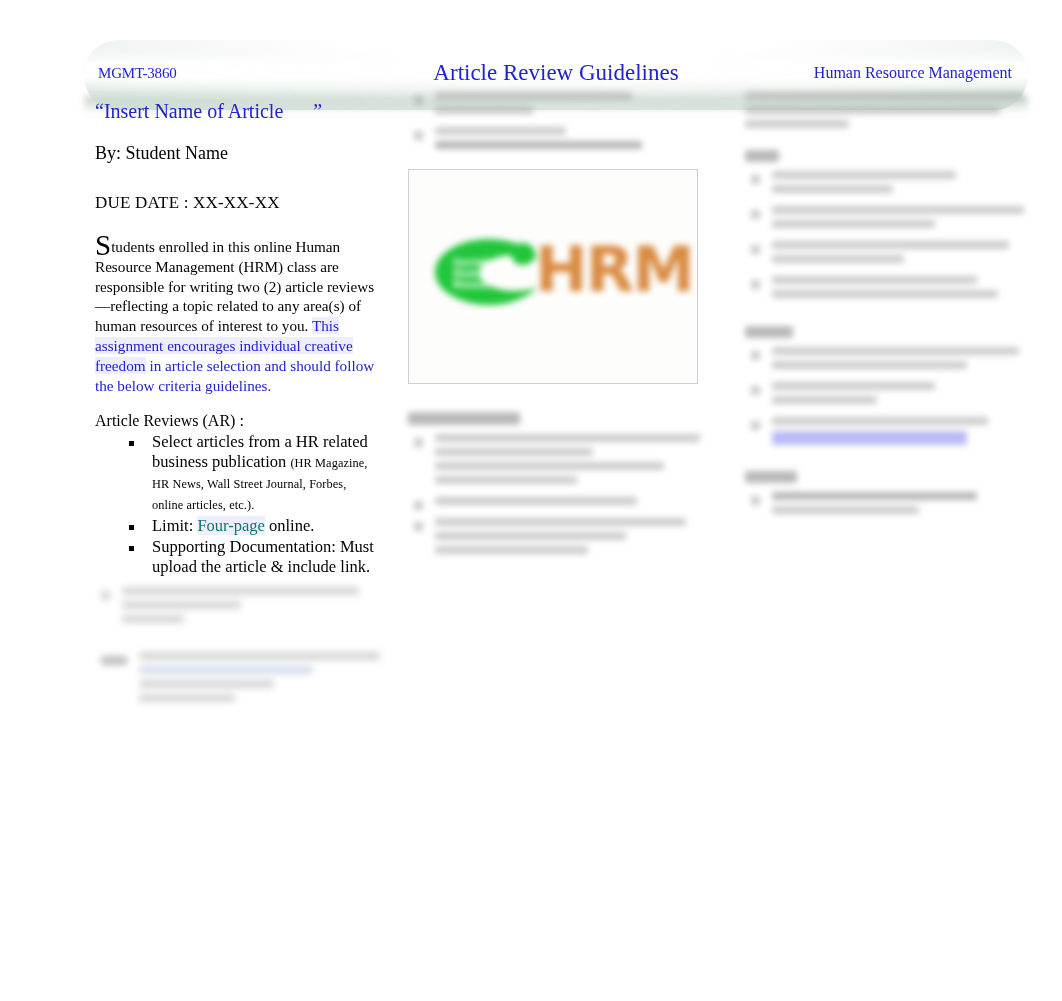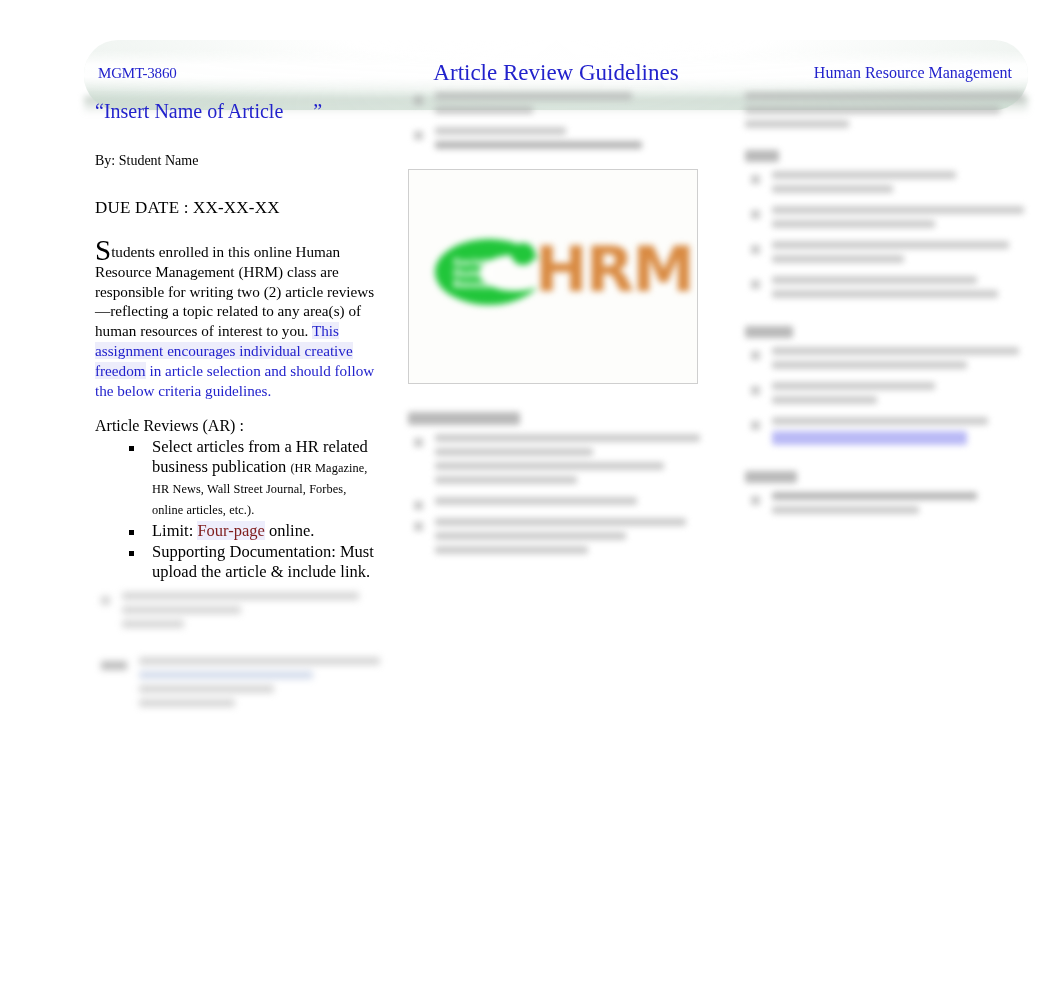--- a/index.html
+++ b/index.html
@@ -81,23 +81,23 @@
   #col-right  { left: 745px; width: 290px; }
 
   
   #col-left .article-title {
     color: #2222cc;
     font-size: 20px;
     margin: 8px 0 0 0;
     white-space: pre;
   }
   #col-left .byline {
-    font-size: 14px;
+    font-size: 18px;
     color: #000;
-    margin-top: 30px;
+    margin-top: 20px;
   }
   #col-left .duedate {
     font-size: 17px;
     color: #000;
     margin-top: 29px;
     letter-spacing: 0.2px;
   }
   #col-left .body-para {
     font-size: 15.2px;
     line-height: 19.8px;
@@ -140,21 +140,21 @@
     top: 9px;
     width: 5px; height: 5px;
     background: #000;
   }
   .small-serif {
     font-size: 12.3px;
     font-family: "Liberation Serif", serif;
     letter-spacing: 0.1px;
   }
   .four-page {
-    color: #7f1d1d;
+    color: #0f766e;
     background: rgba(226,226,250,0.6);
   }
 
   
   .blurwrap { filter: blur(3.4px); opacity: 0.62; }
   .blurwrap.light { filter: blur(3.8px); opacity: 0.5; }
 
   .bl-head {
     height: 11px;
     background: #8e8e8e;

